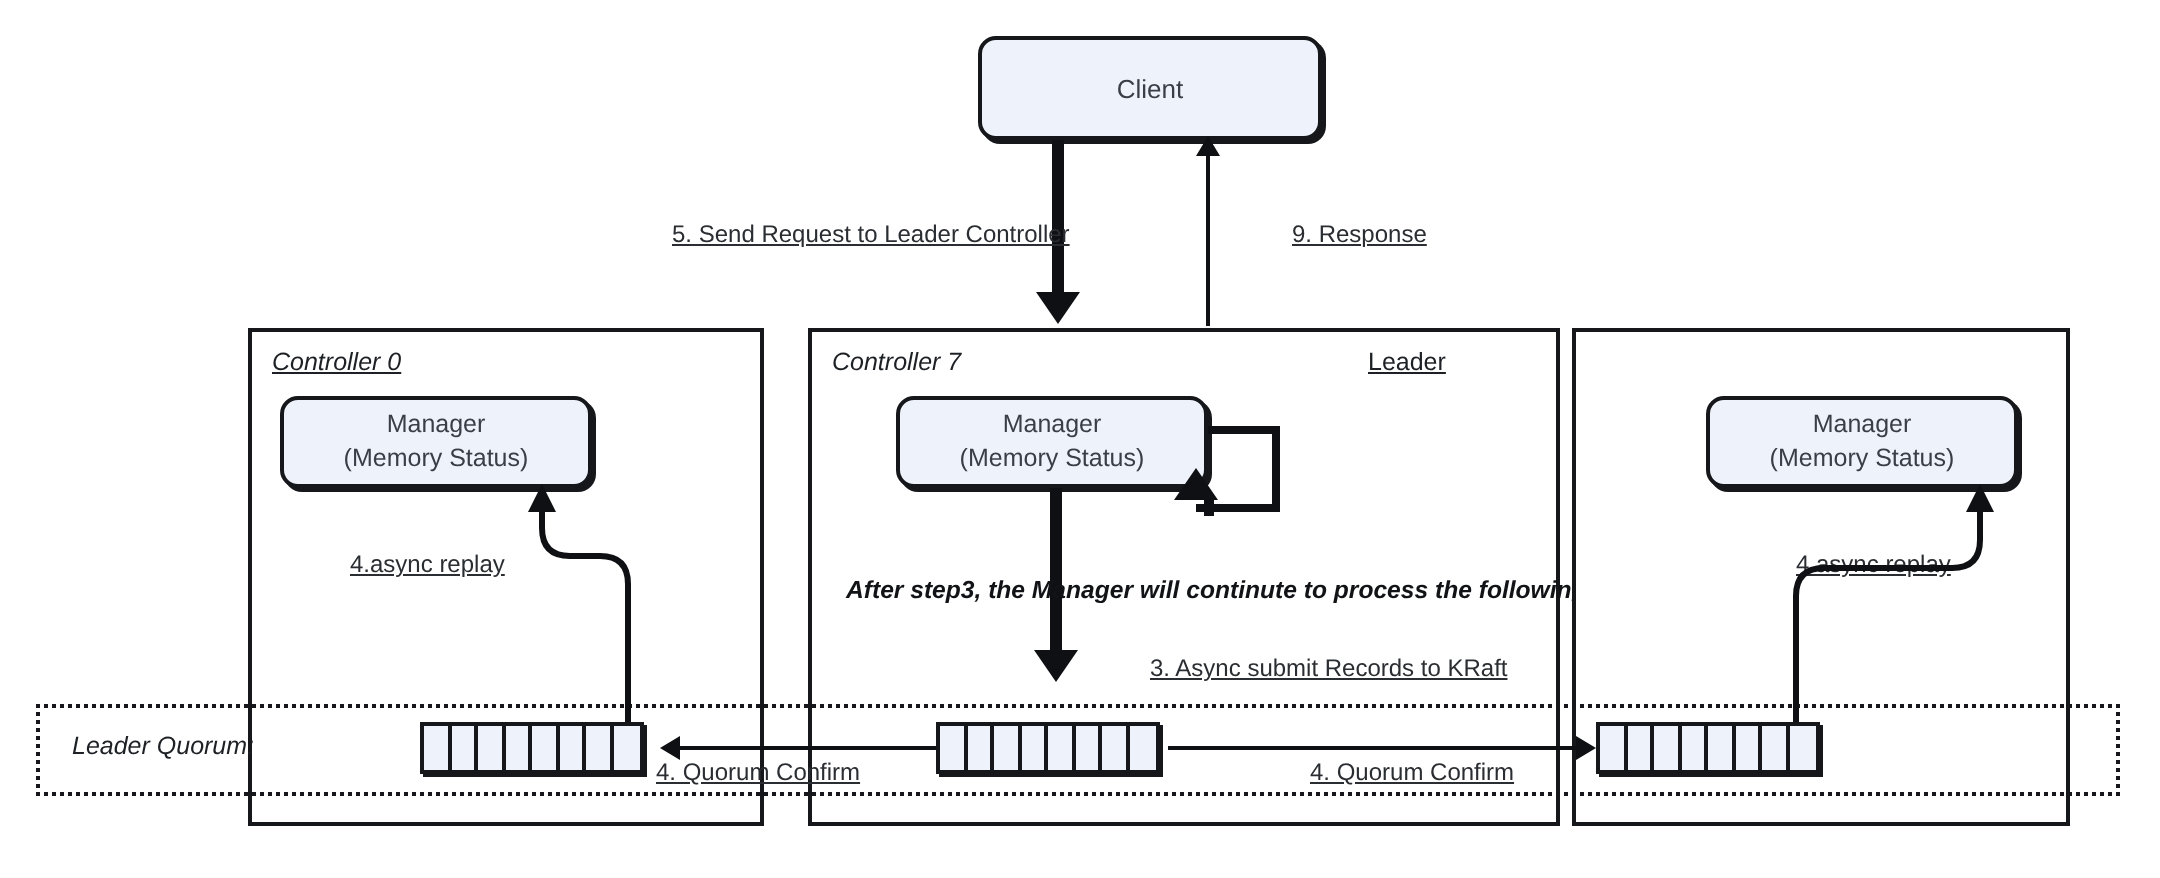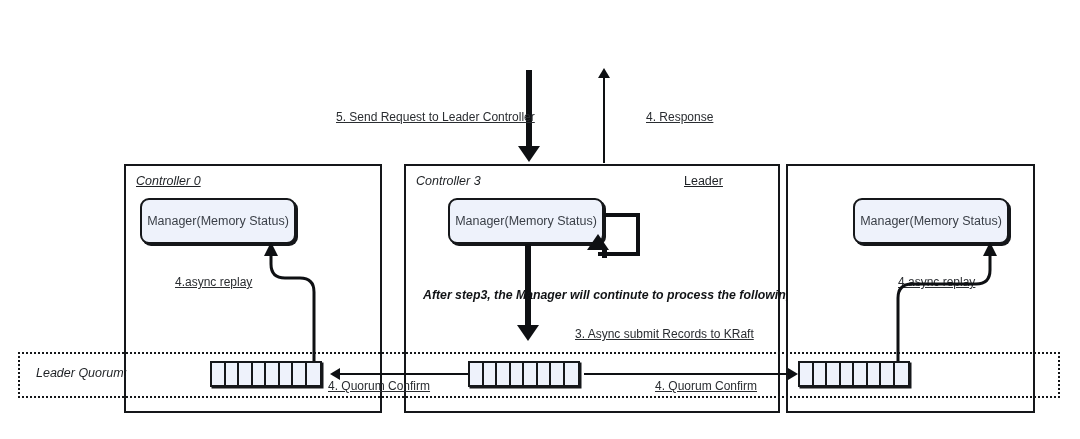--- a/index.html
+++ b/index.html
@@ -56,21 +56,21 @@
     right: 12px;
     text-decoration: underline;
   }
 
   .manager-box {
     background: #eef2fb;
     border: 2px solid #15171a;
     border-radius: 9px;
     box-shadow: 2px 2px 0 #15171a;
     box-sizing: border-box;
-    display: flex; flex-direction: row;
+    display: flex; flex-direction: column;
     align-items: center; justify-content: center;
     font-size: 12.5px; color: #3a3f47;
     line-height: 1.35;
     height: 46px;
   }
   #manager-0 { left: 140px; top: 198px; width: 156px; }
   #manager-1 { left: 448px; top: 198px; width: 156px; }
   #manager-2 { left: 853px; top: 198px; width: 156px; }
 
   
@@ -155,49 +155,52 @@
     border-left: 10px solid #0e1013;
   }
 
   svg.overlay { position: absolute; left: 0; top: 0; pointer-events: none; }
 </style>
 </head>
 <body>
 
 <div id="canvas">
 
+  <div class="abs client-box">
+    <span>Client</span>
+  </div>
 
   <div class="abs thick-shaft" style="left:526px; top:70px; height:77px;"></div>
   <div class="abs thick-head down" style="left:518px; top:146px;"></div>
 
   <div class="abs thin-shaft-v" style="left:603px; top:78px; height:85px;"></div>
   <div class="abs thin-head up" style="left:598px; top:68px;"></div>
 
   <div class="abs step-label" style="left:336px; top:110px;">
     <span>5. Send Request to Leader Controller</span>
   </div>
   <div class="abs step-label" style="left:646px; top:110px;">
-    <span>4. Response</span>
+    <span>9. Response</span>
   </div>
 
   <div class="abs controller-box" id="controller-0"></div>
   <div class="abs controller-title" style="left:136px; top:174px;text-decoration:underline;">
     <span>Controller 0</span>
   </div>
   <div class="abs manager-box" id="manager-0">
     <span>Manager</span>
     <span>(Memory Status)</span>
   </div>
   <div class="abs step-label" style="left:175px; top:275px;">
     <span>4.async replay</span>
   </div>
 
   <div class="abs controller-box" id="controller-1"></div>
   <div class="abs controller-title" style="left:416px; top:174px;">
-    <span>Controller 3</span>
+    <span>Controller 7</span>
   </div>
   <div class="abs leader-tag" style="left:684px; top:174px;">
     <span>Leader</span>
   </div>
   <div class="abs manager-box" id="manager-1">
     <span>Manager</span>
     <span>(Memory Status)</span>
   </div>
 
   <div class="abs thin-shaft-h" style="left:604px; top:213px; width:36px; height:4px; background:#0e1013;"></div>

